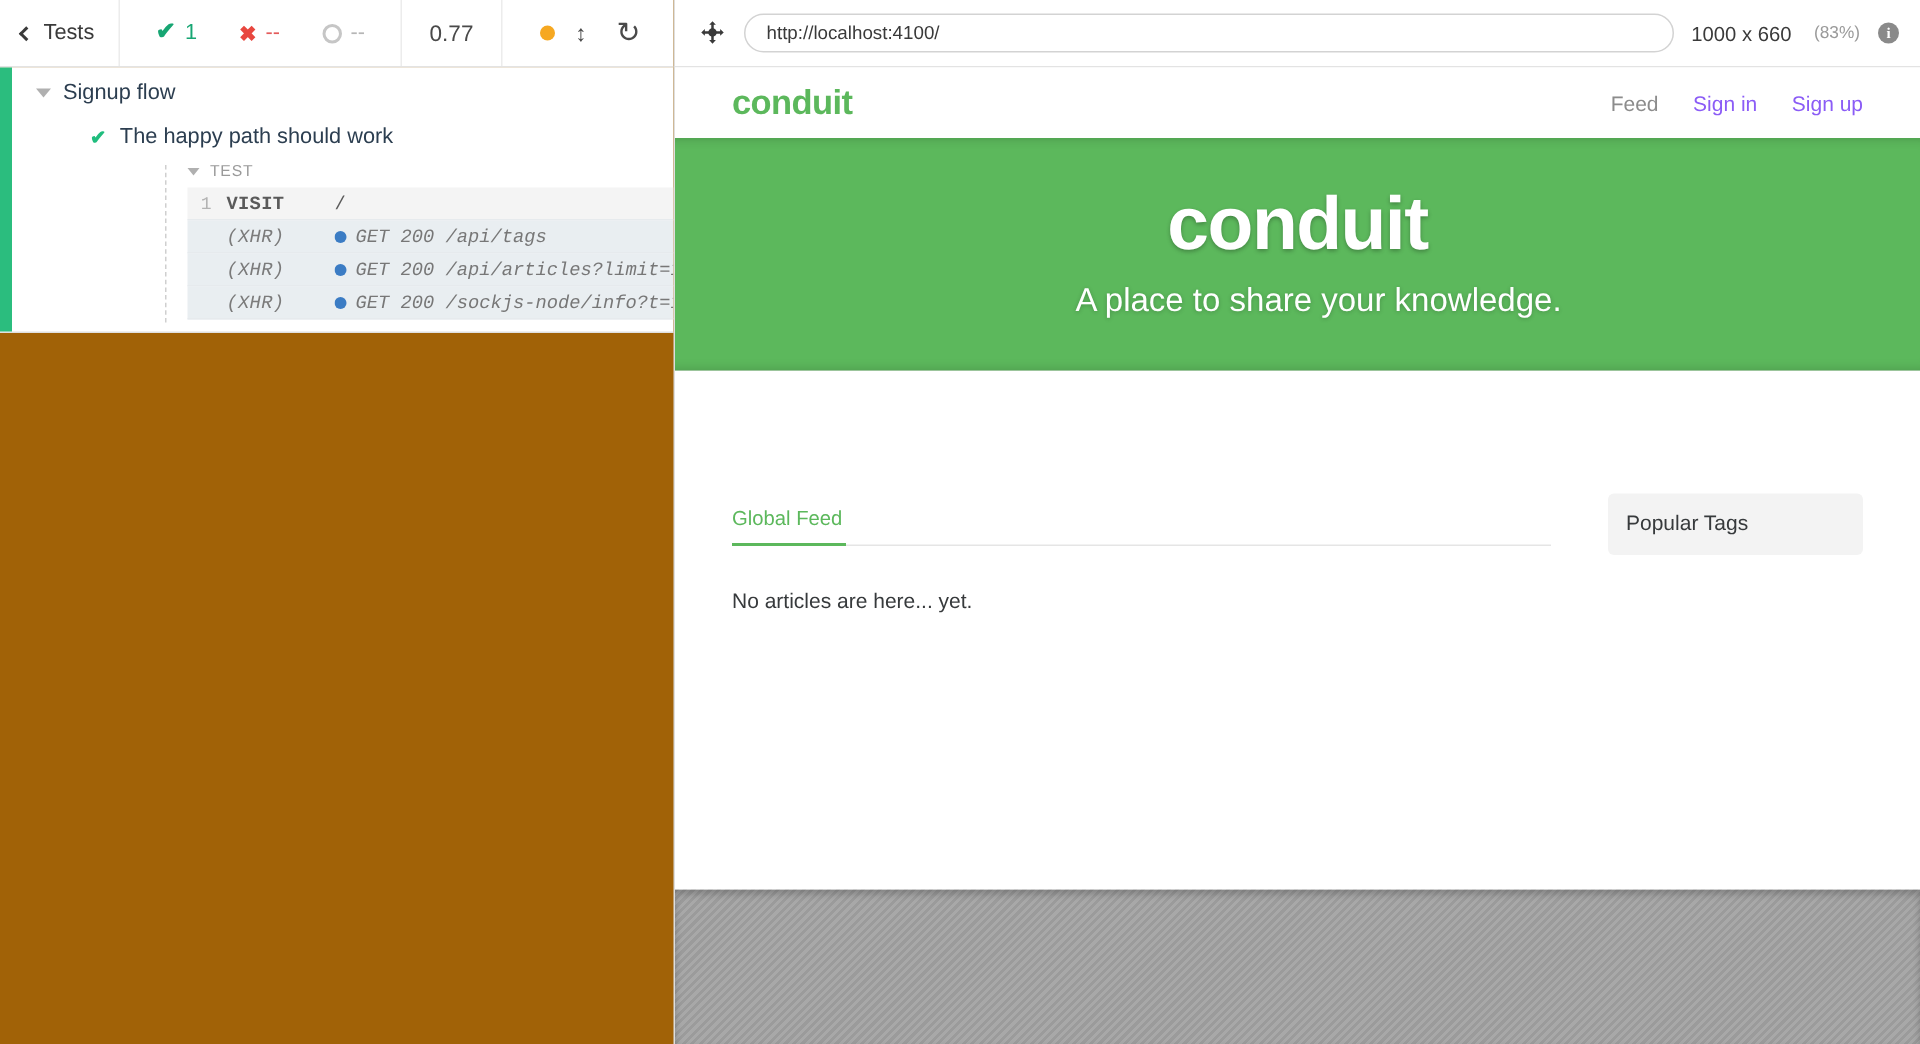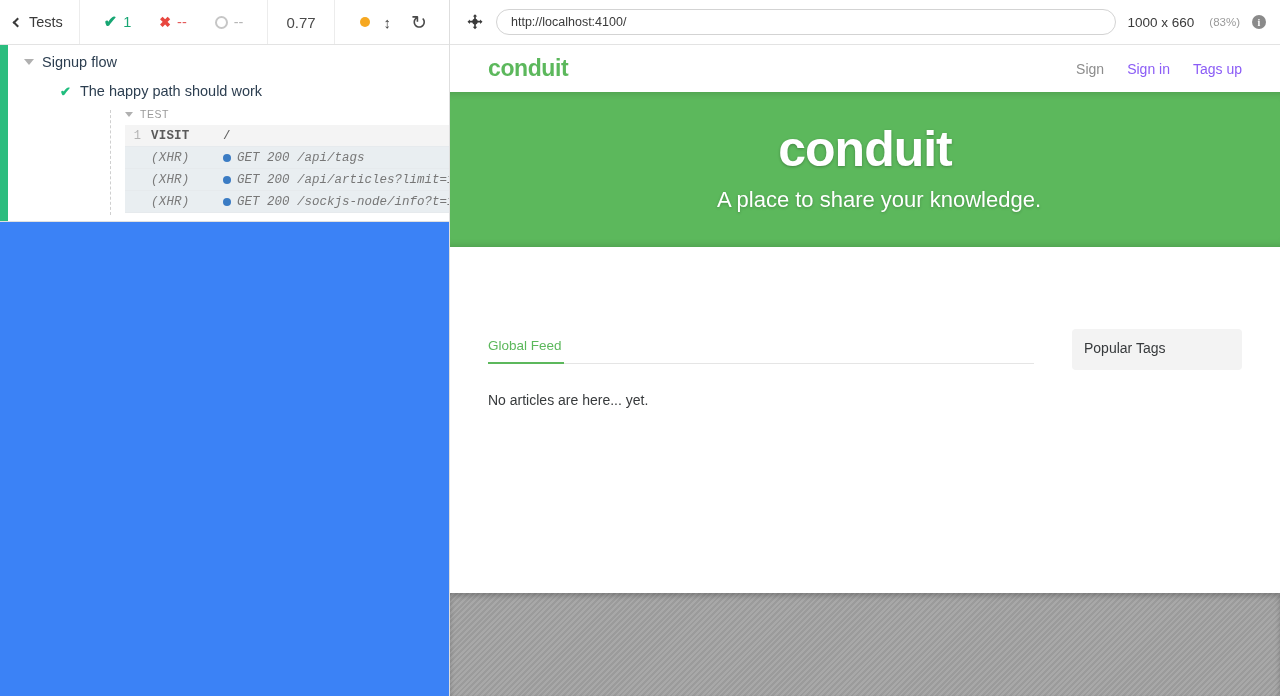--- a/index.html
+++ b/index.html
@@ -9,21 +9,21 @@
     background: #fff;
     font-family: "Liberation Sans", sans-serif;
     -webkit-font-smoothing: antialiased;
   }
   #root { position: relative; width: 1280px; height: 696px; display: flex; }
 
   
   .reporter {
     position: relative;
     width: 450px; height: 696px;
-    background: #3b82f6;
+    background: #a16207;
     border-right: 1px solid #dedede;
     overflow: hidden;
   }
   .reporter-header {
     height: 45px;
     background: #fff;
     border-bottom: 1px solid #e3e3e3;
     display: flex;
     align-items: stretch;
     font-size: 14px;
@@ -338,23 +338,23 @@
       <span class="vp-size">1000 x 660</span>
       <span class="vp-scale">(83%)</span>
       <span class="info-ico">i</span>
     </div>
 
     <div class="app-frame">
 
       <div class="cd-nav">
         <span class="cd-logo">conduit</span>
         <div class="cd-links">
-          <span class="cd-link active">Sign</span>
+          <span class="cd-link active">Feed</span>
           <span class="cd-link">Sign in</span>
-          <span class="cd-link">Tags up</span>
+          <span class="cd-link">Sign up</span>
         </div>
       </div>
 
       <div class="cd-banner">
         <h1>conduit</h1>
         <p>A place to share your knowledge.</p>
       </div>
 
       <div class="cd-body">
         <div class="cd-main">

